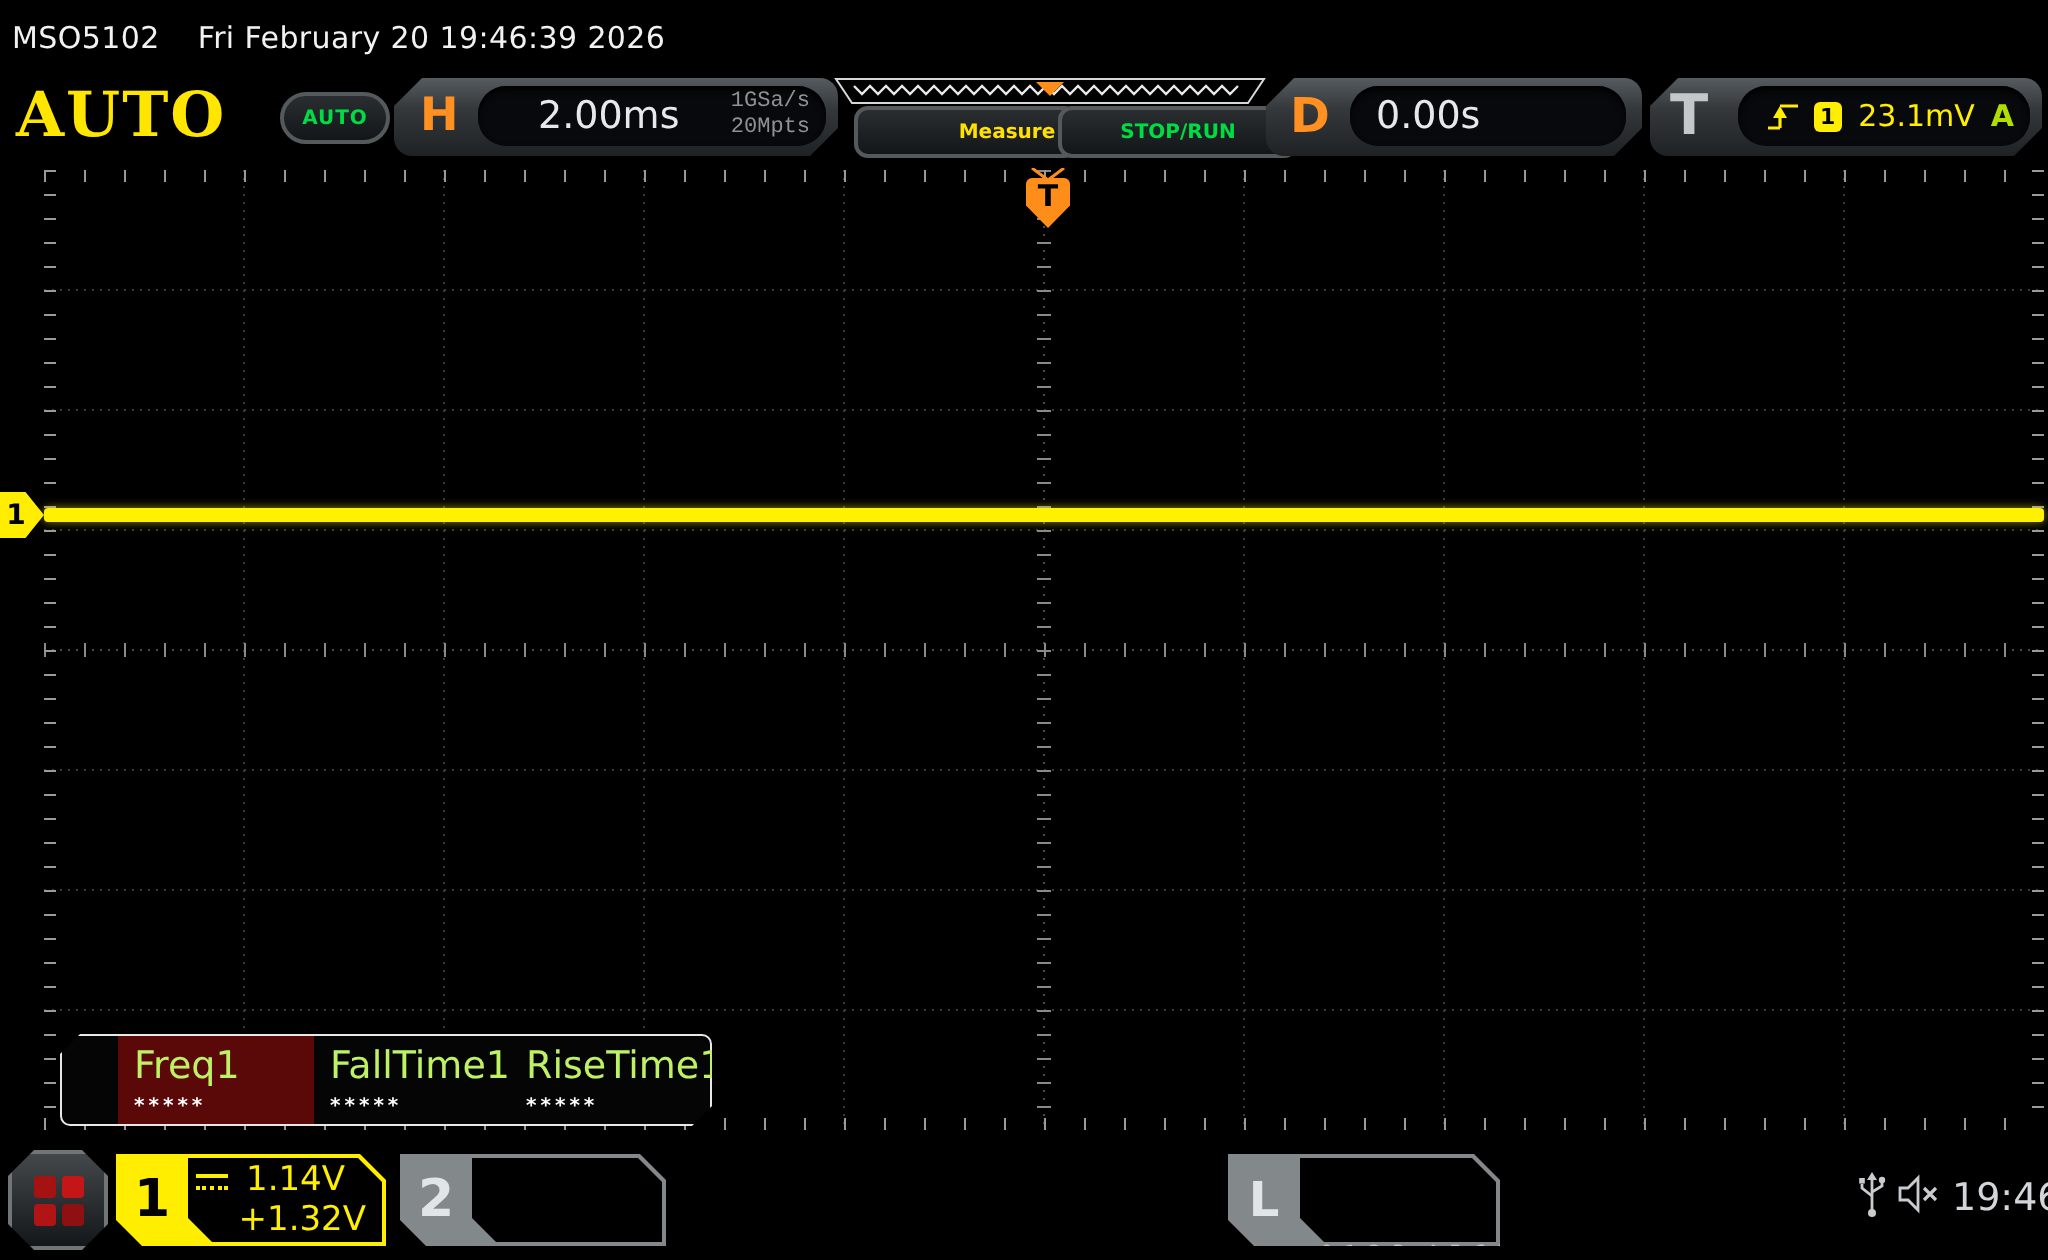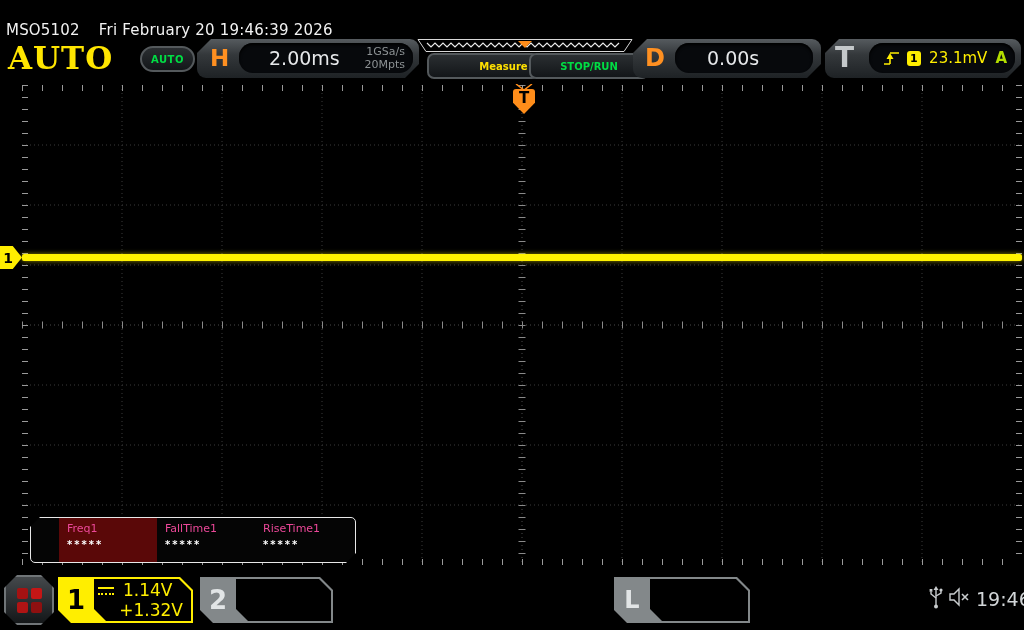--- a/index.html
+++ b/index.html
@@ -1,21 +1,21 @@
 <!DOCTYPE html>
 <html><head>
 <meta charset="utf-8">
 <style>
   * { margin:0; padding:0; box-sizing:border-box; }
   html,body { width:1024px; height:630px; background:#000; overflow:hidden;
               font-family:"DejaVu Sans", sans-serif; }
   .abs { position:absolute; }
 
   
-  #title-bar { left:6px; top:21px; color:#f2f2f2; font-size:15px; letter-spacing:.2px; }
+  #title-bar { left:6px; top:10px; color:#f2f2f2; font-size:15px; letter-spacing:.2px; }
   #title-bar .model { margin-right:14px; }
 
   
   .shell { background:linear-gradient(180deg,#565b5f 0%,#34383b 40%,#1e2225 100%);
            border-radius:9px;
            clip-path:polygon(0 14px,14px 0,100% 0,100% calc(100% - 14px),calc(100% - 14px) 100%,0 100%); }
   .inset { position:absolute; background:#07090c; border-radius:14px;
            box-shadow:inset 0 2px 3px #000; display:flex; align-items:center; }
   .btn   { background:linear-gradient(180deg,#2a2e31,#131619);
            border:2px solid #54595c; border-radius:7px;
@@ -25,31 +25,31 @@
   #logo { left:8px; top:40px; font-family:"DejaVu Serif", serif; font-weight:bold;
           font-size:31px; color:#ffe600; letter-spacing:1px; }
   #auto-btn { left:140px; top:46px; width:55px; height:26px; border-radius:14px;
               color:#00dd44; letter-spacing:.5px; }
 
   #h-widget { left:197px; top:39px; width:222px; height:39px; }
   .chan-letter { position:absolute; font-weight:bold; }
   #h-widget .chan-letter { left:13px; top:6px; font-size:23px; color:#ff9021; }
   #h-inset { left:42px; right:6px; top:4px; bottom:5px; }
   #h-timebase { padding-left:30px; font-size:19px; color:#e6e8ea; }
-  #h-acq { margin-left:auto; padding-right:8px; text-align:right;
-           font-size:11px; line-height:13px; color:#8d9294; }
+  #h-acq { margin-left:auto; padding-right:8px; text-align:center;
+           font-size:11px; line-height:13px; color:#8d9294;font-family:Liberation Mono, monospace; }
 
   #wave-bar { left:413px; top:37px; width:224px; height:13px; }
   #measure-btn { left:427px; top:53px; width:112px; height:26px; color:#ffe000;padding-left:41px; }
   #stoprun-btn { left:529px; top:53px; width:120px; height:26px; color:#00dd44; }
 
   #d-widget { left:633px; top:39px; width:188px; height:39px; }
   #d-widget .chan-letter { left:12px; top:5px; font-size:24px; color:#ff9021; }
   #d-inset { left:42px; right:8px; top:4px; bottom:5px; }
-  #d-delay { padding-left:32px; font-size:19px; color:#e6e8ea; }
+  #d-delay { padding-left:13px; font-size:19px; color:#e6e8ea; }
 
   #t-widget { left:825px; top:39px; width:196px; height:39px; }
   #t-widget .chan-letter { left:10px; top:2px; font-size:28px; color:#c4c8ca; }
   #t-inset { left:44px; right:6px; top:4px; bottom:5px; gap:8px; padding-left:14px; }
   #t-source-badge { width:16px; height:15px; background:#ffee00; border-radius:3px;
                     color:#000; font-size:11px; font-weight:bold;
                     display:flex; align-items:center; justify-content:center; }
   #t-level { color:#ffee00; font-size:15px; }
   #t-mode  { color:#b2dd00; font-size:15px; font-weight:bold; margin-left:auto; padding-right:8px; }
 
@@ -67,21 +67,21 @@
                  border-radius:3px; color:#000; font-size:15px; font-weight:bold;
                  display:flex; align-items:flex-start; justify-content:center; }
 
   
   #meas-box { left:30px; top:517px; width:326px; height:46px; background:#050505;
               border:1px solid #e8e8e8; border-radius:5px;
               clip-path:polygon(0 10px,10px 0,100% 0,100% calc(100% - 10px),calc(100% - 10px) 100%,0 100%);
               display:flex; padding-left:28px; }
   .meas-cell { width:98px; padding:4px 0 0 8px; }
   .meas-cell.hl { background:#5a0808; }
-  .meas-label { color:#ec4899; font-size:11px; }
+  .meas-label { color:#bef264; font-size:19px; }
   .meas-value { color:#fff; font-size:10px; font-weight:bold; letter-spacing:2px; margin-top:4px; }
 
   
   #nav-btn { left:4px; top:575px; width:50px; height:50px;
              background:linear-gradient(180deg,#44484b,#141719);
              border:2px solid #707578; border-radius:10px;
              clip-path:polygon(13px 0,calc(100% - 13px) 0,100% 13px,100% calc(100% - 13px),calc(100% - 13px) 100%,13px 100%,0 calc(100% - 13px),0 13px);
              display:flex; align-items:center; justify-content:center; }
   #nav-grid { display:grid; grid-template-columns:11px 11px; grid-template-rows:11px 11px; gap:3px; }
   #nav-grid span { border-radius:2px; }

